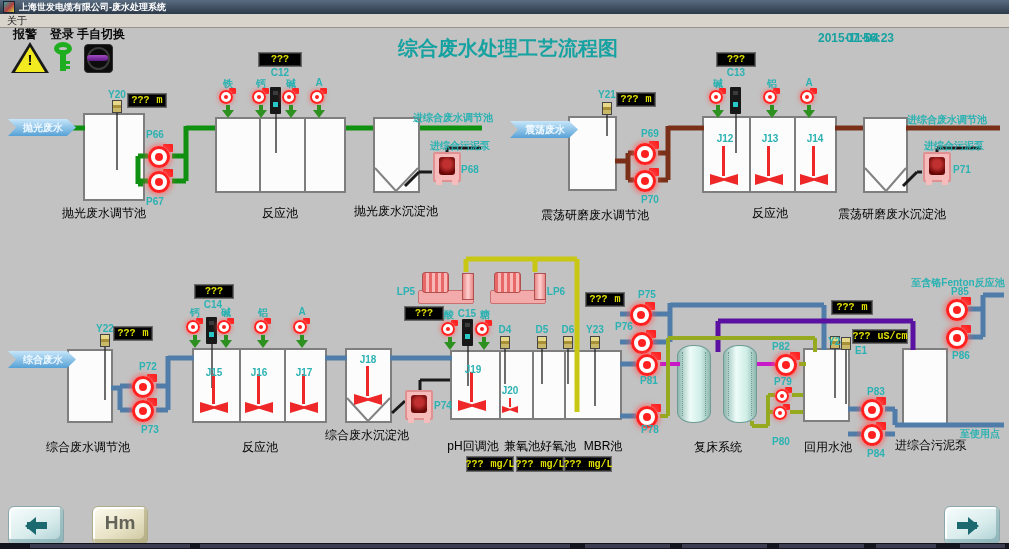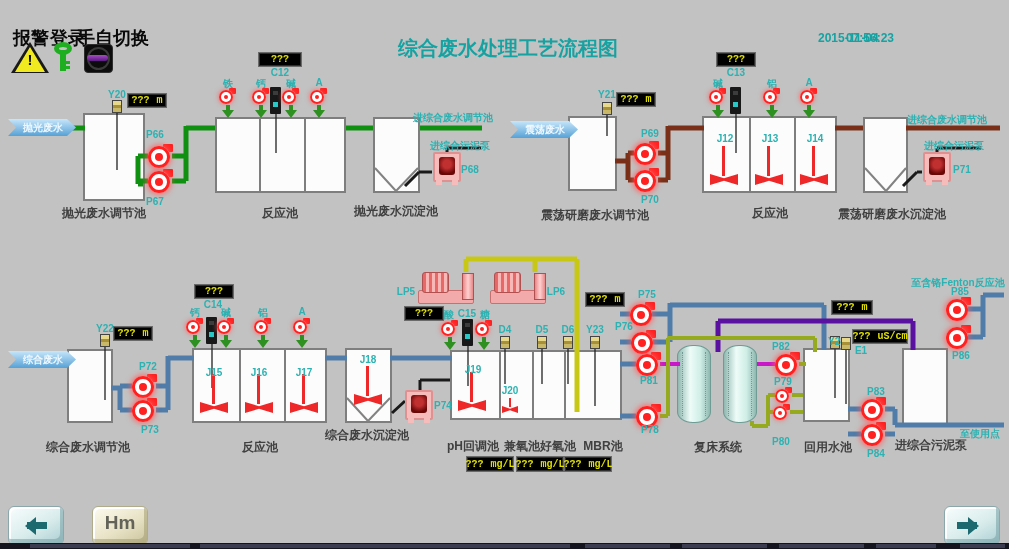--- a/index.html
+++ b/index.html
@@ -8,38 +8,38 @@
   
   .titlebar{position:absolute;left:0;top:0;width:1009px;height:14px;
     background:linear-gradient(180deg,#5a6c80,#2c3a4a);display:flex;align-items:center;gap:4px;
     padding-left:3px;box-sizing:border-box;}
   .titlebar .txt{color:#fff;font-size:9px;font-weight:bold;white-space:nowrap;}
   .appicon{width:10px;height:10px;background:linear-gradient(135deg,#3aa0a0,#b04040 55%,#d8d840);border:1px solid #1a2430;}
   .menubar{position:absolute;left:0;top:14px;width:1009px;height:14px;background:#d8d4cc;
     border-bottom:1px solid #98948c;display:flex;align-items:center;padding-left:7px;box-sizing:border-box;}
   .menubar .mi{font-size:10px;color:#1a1a1a;}
   
-  .tlbl{position:absolute;font-size:18px;font-weight:bold;color:#0a0a0a;white-space:nowrap;}
+  .tlbl{position:absolute;font-size:12px;font-weight:bold;color:#0a0a0a;white-space:nowrap;}
   .warn{position:absolute;width:38px;height:31px;}
   .warn .t1{position:absolute;left:0;top:0;width:0;height:0;border-left:19px solid transparent;border-right:19px solid transparent;border-bottom:31px solid #1a1a1a;}
   .warn .t2{position:absolute;left:4px;top:5px;width:0;height:0;border-left:15px solid transparent;border-right:15px solid transparent;border-bottom:25px solid #f2ea20;}
   .warn .ex{position:absolute;left:0;top:9px;width:38px;text-align:center;font-size:15px;font-weight:bold;color:#111;}
   .key{position:absolute;width:22px;height:29px;}
   .key .hd{position:absolute;left:2px;top:0;width:18px;height:13px;border:5px solid #1fae1f;border-radius:50%;box-sizing:border-box;}
   .key .sh{position:absolute;left:8px;top:11px;width:6px;height:18px;background:#1fae1f;}
   .key .th1{position:absolute;left:13px;top:19px;width:5px;height:3px;background:#1fae1f;}
   .key .th2{position:absolute;left:13px;top:24px;width:5px;height:3px;background:#1fae1f;}
   .sw{position:absolute;width:27px;height:27px;background:#0c0c0c;border:1px solid #2e2e2e;border-radius:4px;}
   .sw::before{content:'';position:absolute;left:2px;top:2px;right:2px;bottom:2px;border:2px solid #3a3a3a;border-radius:50%;}
   .sw::after{content:'';position:absolute;left:2px;top:10px;width:21px;height:6px;background:linear-gradient(180deg,#a44cc4,#5c1a84);border-radius:3px;}
   
   .h-title{position:absolute;font-size:20px;font-weight:bold;color:#17a2a2;white-space:nowrap;}
   .h-dt{position:absolute;font-size:12px;font-weight:bold;color:#17a2a2;white-space:nowrap;}
   
-  .tl{position:absolute;transform:translateX(-50%);font-size:12px;font-weight:bold;color:#404040;white-space:nowrap;}
+  .tl{position:absolute;transform:translateX(-50%);font-size:12px;font-weight:normal;color:#000000;white-space:nowrap;}
   .el{position:absolute;transform:translateX(-50%);font-size:10px;font-weight:bold;color:#2cb2b2;white-space:nowrap;}
   .an{position:absolute;transform:translateX(-50%);font-size:10px;font-weight:bold;color:#2cb2b2;white-space:nowrap;}
   
   .tank{position:absolute;background:#fcfcfc;border:2px solid #7e7e7e;box-sizing:border-box;}
   .dv{position:absolute;top:0;bottom:0;width:2px;background:#7e7e7e;}
   .cy{position:absolute;width:34px;height:78px;border:1px solid #6e9c94;border-radius:16px/11px;box-sizing:border-box;
     background:linear-gradient(90deg,#8fb8b0,#eefcf8 38%,#cfeee6 70%,#8fb8b0);}
   .cy::before{content:'';position:absolute;left:4px;top:6px;bottom:6px;border-left:1px dotted #6e9c94;}
   .cy::after{content:'';position:absolute;right:4px;top:6px;bottom:6px;border-left:1px dotted #6e9c94;}
   
@@ -99,20 +99,27 @@
   .arw.r::before{content:'';position:absolute;right:-11px;top:-5.5px;border:9px solid transparent;border-left:11px solid #1c6a70;}
   .taskbar{position:absolute;left:0;top:543px;width:1009px;height:6px;background:#14141e;}
   .taskbar .seg{position:absolute;top:1px;height:4px;background:#3c3c50;}
   svg.pipes{position:absolute;left:0;top:0;}
 </style>
 </head>
 <body>
 
 <div class="screen">
 
+  <div class="titlebar">
+    <div class="appicon"></div>
+    <div class="txt">上海世发电缆有限公司-废水处理系统</div>
+  </div>
+  <div class="menubar">
+    <div class="mi">关于</div>
+  </div>
 
   <div class="tlbl" style="left:13px;top:26px">报警</div>
   <div class="warn" style="left:11px;top:42px">
     <div class="t1"></div>
     <div class="t2"></div>
     <div class="ex">!</div>
   </div>
   <div class="tlbl" style="left:50px;top:26px">登录</div>
   <div class="key" style="left:52px;top:42px">
     <div class="hd"></div>

